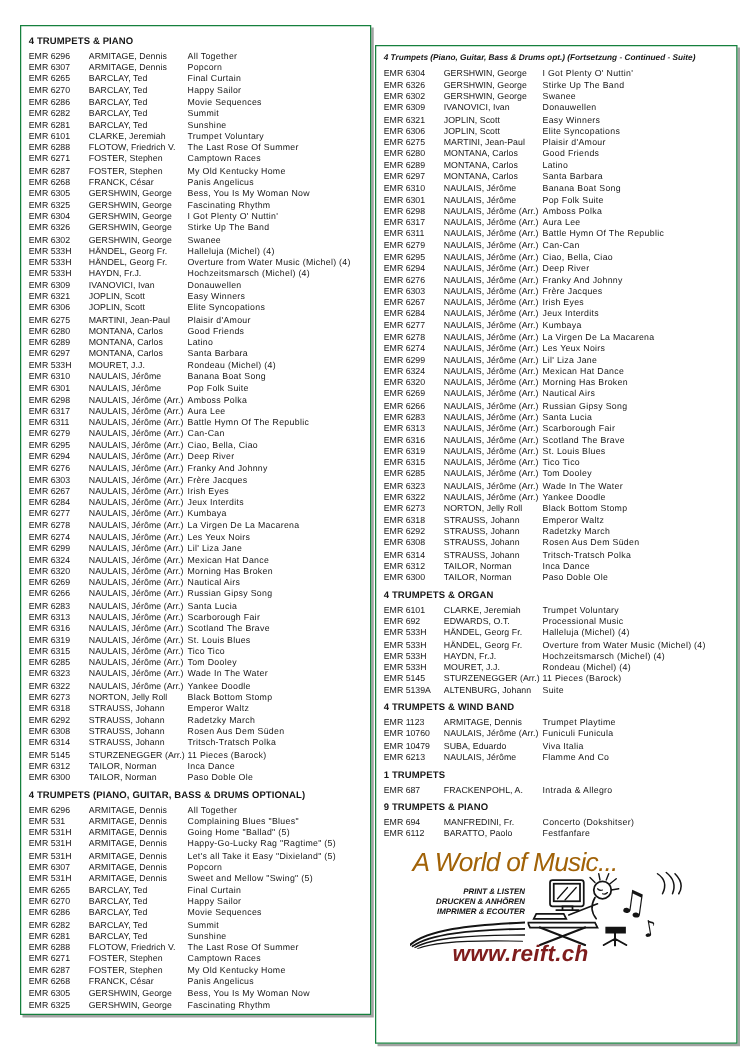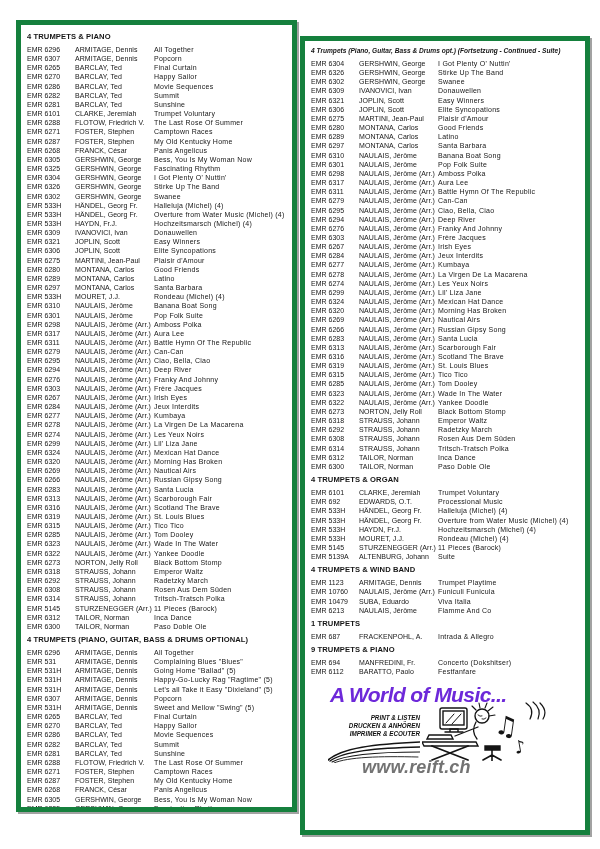--- a/index.html
+++ b/index.html
@@ -1,38 +1,38 @@
 <!DOCTYPE html>
 <html><head>
 <meta charset="utf-8">
 <style>
   html,body{margin:0;padding:0;background:#e8e8e6;}
   .page{position:relative;width:600px;height:849px;background:#fff;
         font-family:"Liberation Sans","DejaVu Sans",sans-serif;color:#161616;overflow:hidden;}
-  .col-box{position:absolute;top:20px;background:#fff;border:5px solid #15803d;
+  .col-box{position:absolute;top:20px;background:#fff;border:1px solid #15803d;
            box-shadow:2px 2px 0 #a2a2a2;box-sizing:border-box;
            padding:3px 4px 0 6px;overflow:hidden;}
   .col-left{left:16px;width:281px;height:792px;}
   .col-right{left:300px;width:290px;height:799px;margin-top:16px;}
   .sec-header{font-weight:bold;}
   .sec-header.caps{font-size:7.6px;line-height:9px;margin:4px 0 4px 0;letter-spacing:0.1px;}
   .sec-header.italic{font-style:italic;font-size:6.6px;line-height:9px;margin:2px 0 4px 0;}
   .row{display:grid;grid-template-columns:48px 79px auto;font-size:7px;line-height:9.15px;
        white-space:nowrap;}
   .cell{overflow:hidden;}
   .cell.title{letter-spacing:0.25px;}
   .cell.composer{letter-spacing:0.05px;}
   
   .logo{position:relative;width:236px;height:102px;margin:7px auto 0 auto;}
-  .logo-tagline{position:absolute;top:0;left:2px;font-size:21px;font-weight:bold;
-                font-style:italic;letter-spacing:-0.6px;color:#6d28d9;}
+  .logo-tagline{position:absolute;top:0;left:2px;font-size:21px;font-weight:normal;
+                font-style:italic;letter-spacing:-0.6px;color:#a16207;}
   .logo-small{position:absolute;top:31px;left:0;width:92px;text-align:right;
               font-size:6.3px;line-height:7.6px;font-weight:bold;font-style:italic;color:#111;}
   .logo-url{position:absolute;top:74px;left:34px;font-size:18px;font-weight:bold;
-            font-style:italic;letter-spacing:0.2px;color:#737373;}
+            font-style:italic;letter-spacing:0.2px;color:#7f1d1d;}
   .cartoon{position:absolute;top:18px;left:94px;}
   .speedlines{position:absolute;top:56px;left:0;}
 </style>
 </head>
 <body>
 
 <div class="page">
 
   <div class="col-box col-left">
       <div class="sec-header caps">4 TRUMPETS &amp; PIANO</div>

